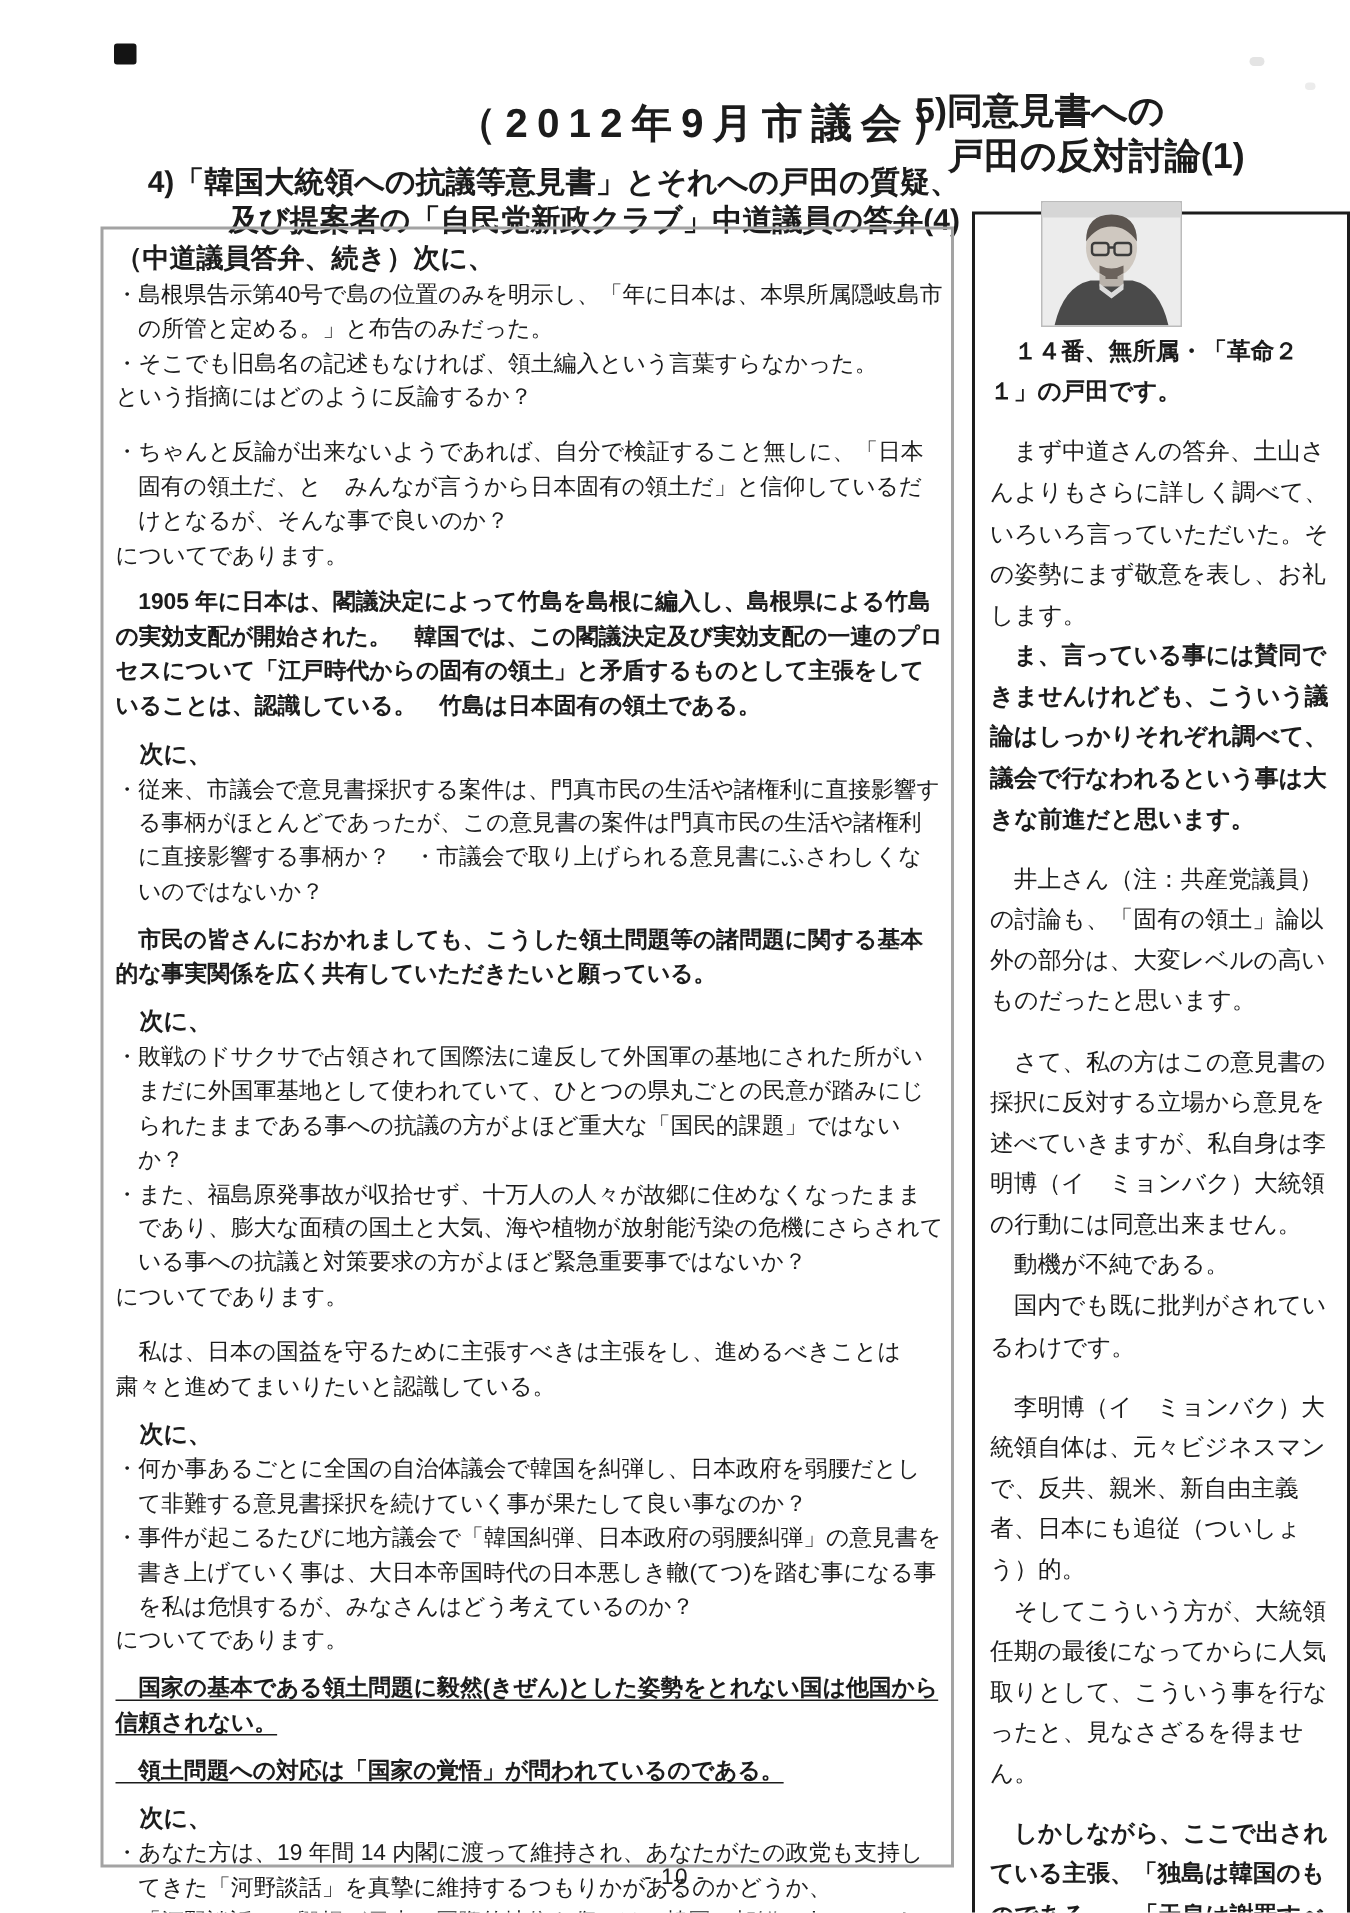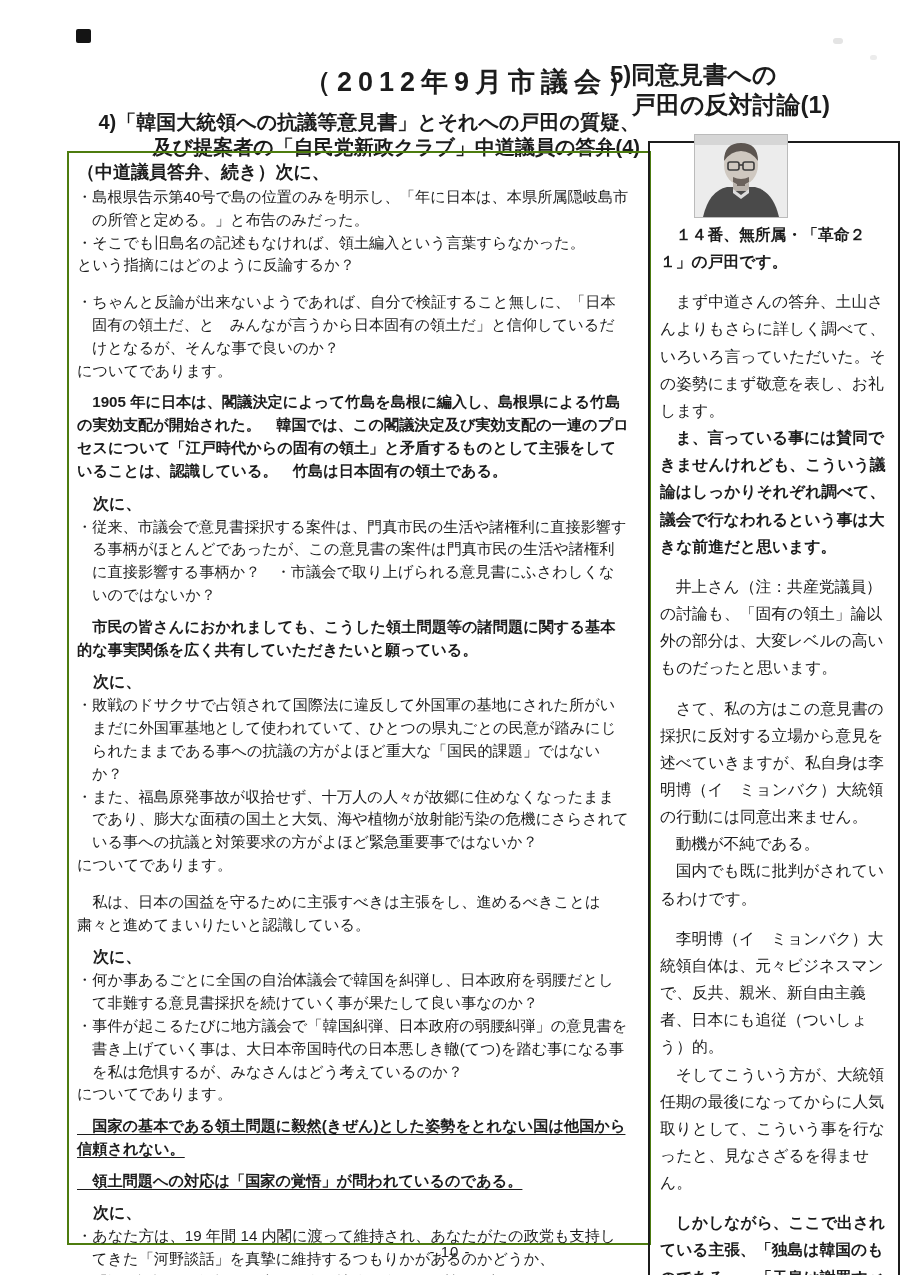--- a/index.html
+++ b/index.html
@@ -18,21 +18,21 @@
   .header-left{position:absolute;left:68px;top:68px;width:572px;text-align:right;}
   .session-title{font-size:27px;font-weight:bold;letter-spacing:6px;line-height:1.1;}
   .article4{font-size:20px;font-weight:bold;line-height:1.25;margin-top:12px;}
   .header-right{position:absolute;left:610px;top:60px;width:290px;}
   .article5{font-size:24px;font-weight:bold;line-height:1.25;}
   .article5 .l2{padding-left:22px;}
 
   
   .left-box{
     position:absolute;left:67px;top:151px;width:552px;height:1078px;
-    border:2px solid #4d7c0f;padding:6px 20px 6px 8px;
+    border:2px solid #a3a3a3;padding:6px 5px 6px 8px;
     font-size:15.2px;line-height:1.5;
   }
   .left-box .para{margin:0;}
   .left-box .lead{font-size:18px;font-weight:bold;}
   .left-box .bullet{padding-left:15px;text-indent:-15px;}
   .left-box .bhead{font-weight:bold;margin-top:9px;font-size:16px;}
   .left-box .bpara{font-weight:bold;margin-top:9px;}
   .left-box .uline{font-weight:bold;margin-top:9px;text-decoration:underline;text-underline-offset:3px;}
   .left-box .gap{margin-top:14px;}
 

